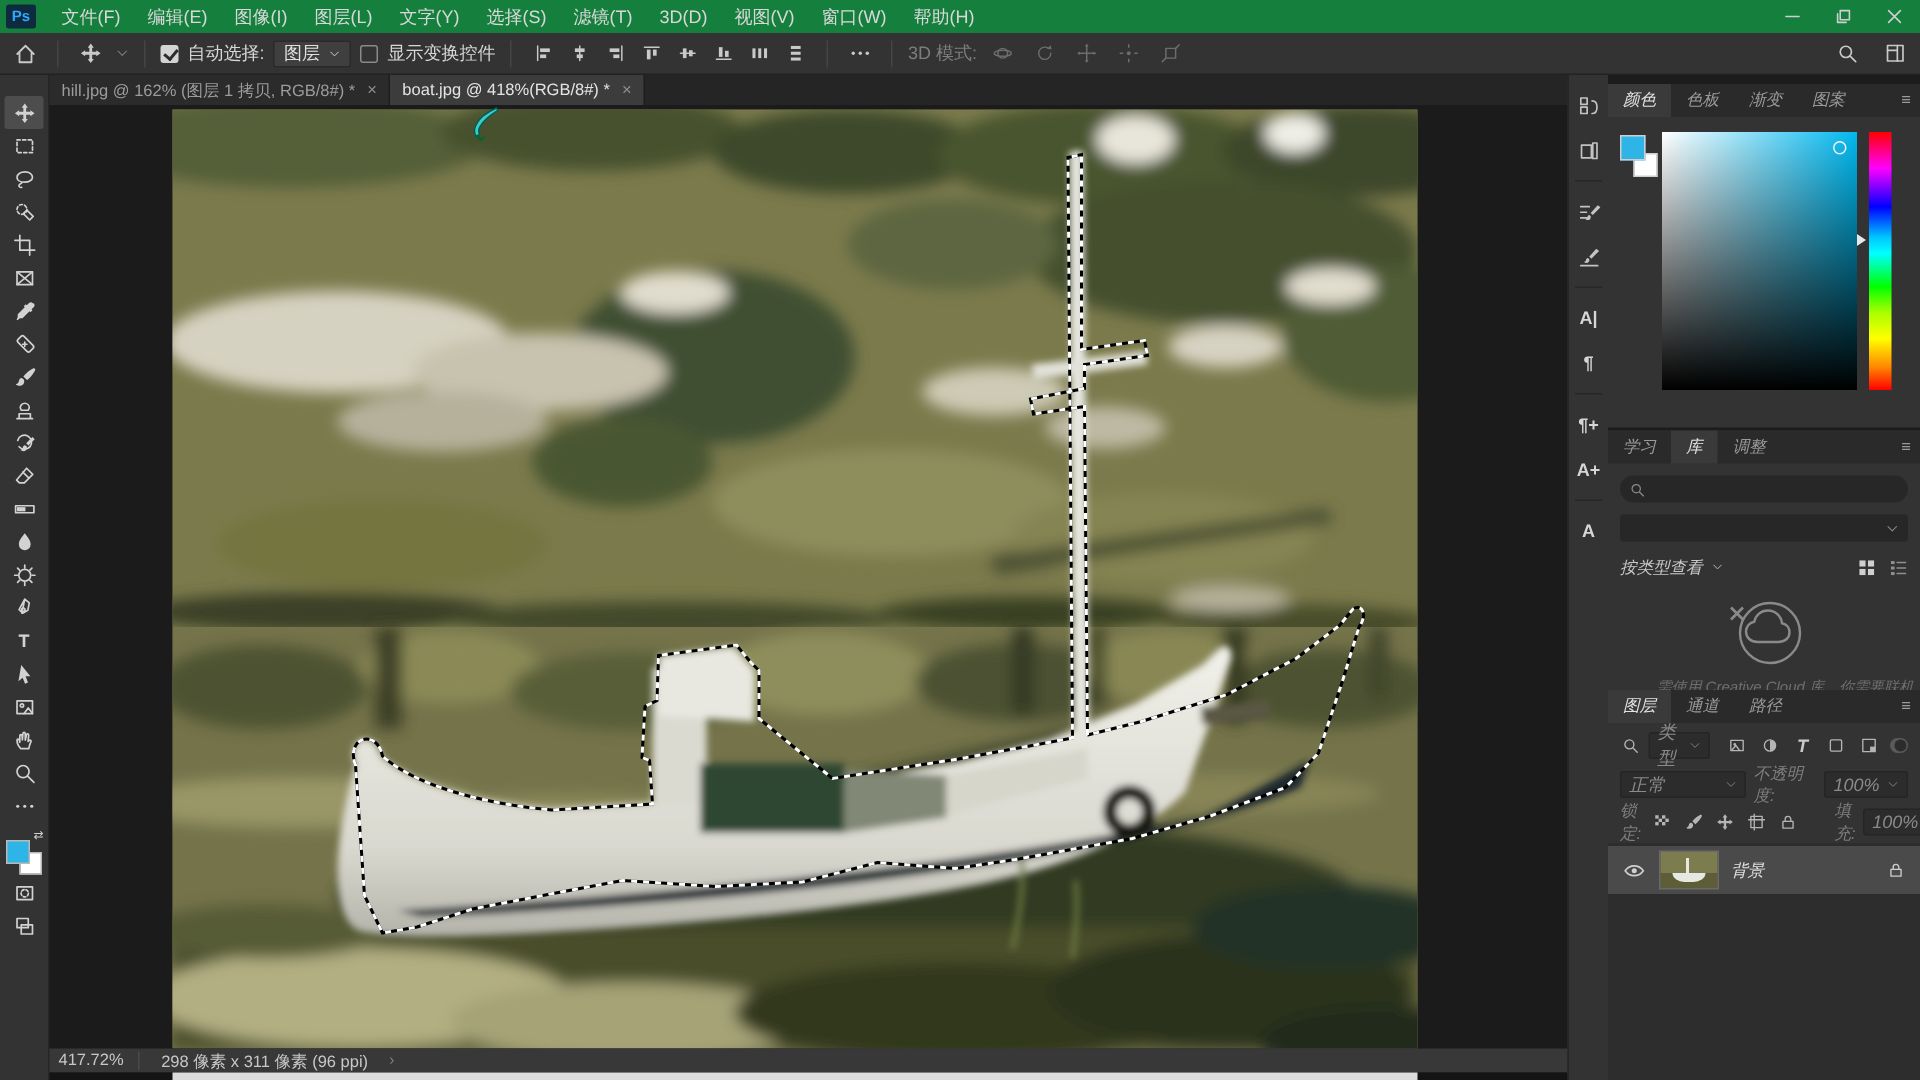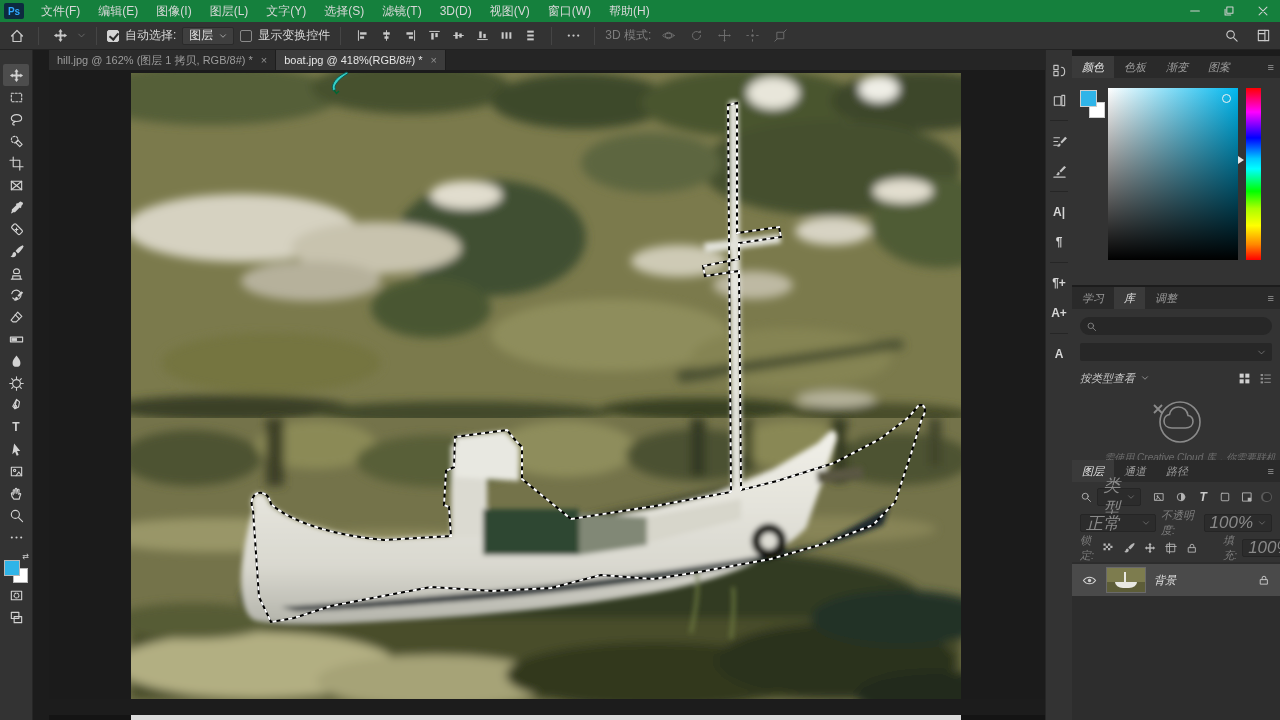--- a/index.html
+++ b/index.html
@@ -37,21 +37,21 @@
   
   #toolcol { position:absolute; left:0; top:50px; width:33px; height:670px; background:#333333;
     border-right:1px solid #262626; display:flex; flex-direction:column; align-items:center; padding-top:14px; }
   .tool { width:26px; height:22px; display:flex; align-items:center; justify-content:center; color:#d2d2d2; border-radius:2px; }
   .tool.selected { background:#4d4d4d; }
   #fgbg { position:relative; width:26px; height:30px; margin-top:6px; }
   #fg-swatch { position:absolute; left:1px; top:6px; width:16px; height:16px; border:1px solid #b9b9b9; z-index:2; }
   #bg-swatch { position:absolute; left:10px; top:14px; width:15px; height:15px; border:1px solid #b9b9b9; background:#fff; }
   #fgbg .mini { position:absolute; font-size:8px; color:#cfcfcf; }
 
-  #centercol { position:absolute; left:33px; top:50px; width:1012px; height:670px;margin-left:16px; }
+  #centercol { position:absolute; left:33px; top:50px; width:1012px; height:670px; }
   
   #tabbar { position:absolute; left:0; top:0; width:1012px; height:20px; background:#252525; display:flex; }
   .doc-tab { height:20px; padding:0 8px; display:flex; align-items:center; gap:8px; font-size:11px;
     color:#9c9c9c; background:#2b2b2b; border-right:1px solid #1d1d1d; max-width:230px; white-space:nowrap; }
   .doc-tab.active { background:#3c3c3c; color:#e4e4e4; }
   .doc-tab .x { font-size:11px; color:#8f8f8f; }
   
   #canvas { position:absolute; left:0; top:20px; width:1012px; height:629px; background:#1b1b1b; overflow:hidden; }
   #image-wrap { position:absolute; left:82px; top:3px; width:830px; height:626px; background:#6f6e45; }
   #cursor { position:absolute; left:277px; top:0px; width:26px; height:26px; z-index:5; }
@@ -102,21 +102,21 @@
   #lib-foot { position:absolute; left:8px; top:180px; width:192px; display:flex; align-items:center;
     justify-content:flex-end; gap:10px; color:#8f8f8f; font-size:10px; }
 
   
   #layers-panel { top:410px; height:310px; }
   .lrow { position:absolute; left:0; width:208px; display:flex; align-items:center; gap:5px; padding:0 8px; color:#c9c9c9; }
   #layer-filter { top:26px; height:22px; }
   #layer-blend { top:52px; height:22px; }
   #layer-lock { top:78px; height:20px; }
   .mini-dd { background:#2c2c2c; border:1px solid #252525; border-radius:2px; height:18px;
-    display:flex; align-items:center; gap:5px; padding:0 5px; color:#8a8a8a; font-size:17px; }
+    display:flex; align-items:center; gap:5px; padding:0 5px; color:#8a8a8a; font-size:12px; }
   .small-icon { width:18px; height:18px; color:#b5b5b5; }
   #filter-toggle { margin-left:auto; width:16px; height:10px; border-radius:5px; background:#5a5a5a; position:relative; }
   #filter-toggle:after { content:""; position:absolute; right:1px; top:1px; width:8px; height:8px; border-radius:50%; background:#2c2c2c; }
   #layer-list { position:absolute; left:0; top:102px; width:208px; height:178px; background:#2d2d2d; }
   #layer-row { position:absolute; left:0; top:2px; width:208px; height:32px; background:#4a4a4a;
     display:flex; align-items:center; gap:8px; padding:0 8px; }
   #eye-box { width:18px; height:18px; color:#cfcfcf; }
   #layer-thumb { width:40px; height:26px; border:1px solid #6a6a6a; position:relative; overflow:hidden;
     background:linear-gradient(#7d7c4e 0 58%, #5d5d38 58% 100%); }
   #layer-thumb:after { content:""; position:absolute; left:8px; top:14px; width:22px; height:6px; background:#e8e8e2;
@@ -610,20 +610,25 @@
           <use href="#ants" stroke="#ffffff" stroke-width="2" stroke-dasharray="4 4"></use>
         </g>
       </svg>
     </div>
     <svg id="cursor" viewBox="0 0 26 26">
       <path d="M21 2c-7 3-12 7-14 12-1.2 3-.8 5 .4 7l2.4-1.4c-1-1.8-1-3 .1-5 2.3-4.4 7.1-8 12.1-11z" fill="#35cfc7" stroke="#0a5a54" stroke-width="1"></path>
       <path d="M8 20l2.5 3.5L13 21" stroke="#063" stroke-width="1.4" fill="none"></path>
     </svg>
   </div>
 
+  <div id="statusbar">
+    <span id="status-zoom">417.72%</span>
+    <span>298 像素 x 311 像素 (96 ppi)</span>
+    <span class="dim">›</span>
+  </div>
   <div id="scrollstrip">
     <div id="scroll-thumb"></div>
   </div>
 </div>
 
 <div id="rail">
     <span class="icon rail-icon">
       <svg width="15" height="15" viewBox="0 0 16 16">
         <rect class="st" x="2" y="2.5" width="4.5" height="4.5"></rect>
         <rect class="st" x="2" y="9" width="4.5" height="4.5"></rect>

